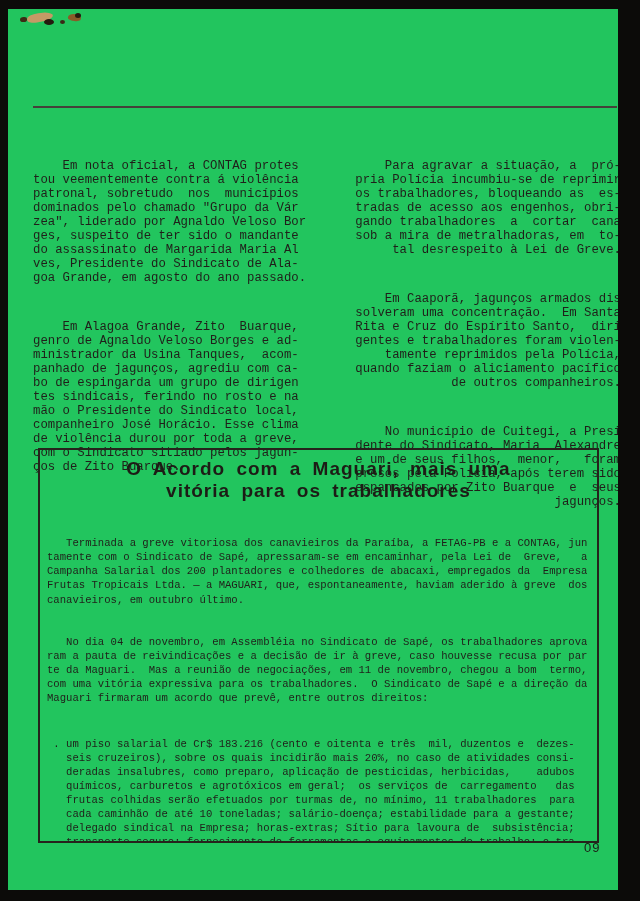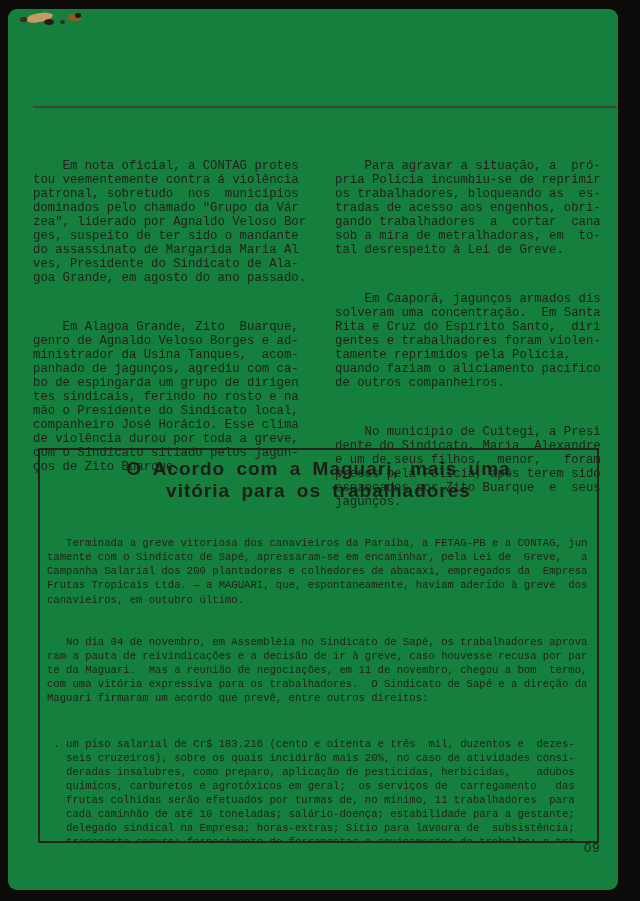--- a/index.html
+++ b/index.html
@@ -6,42 +6,41 @@
   body {
     width: 640px; height: 901px;
     background: #0c0b09;
     position: relative;
     font-family: "Liberation Mono", monospace;
     overflow: hidden;
   }
   .paper {
     position: absolute; left: 8px; top: 9px;
     width: 610px; height: 881px;
-    background: #15803d;
+    background: #22c55e;
     overflow: hidden;
-    border-radius: 9px;
   }
   .smudge { position: absolute; }
   .sm1 { left: 12px; top: 8px;  width: 7px;  height: 5px;  background: #3c2c14; border-radius: 60% 40% 50% 50%; }
   .sm2 { left: 19px; top: 4px;  width: 26px; height: 9px;  background: #c59a66; border-radius: 50% 50% 60% 40%; transform: rotate(-8deg); }
   .sm3 { left: 36px; top: 10px; width: 10px; height: 6px;  background: #241a0e; border-radius: 50%; }
   .sm4 { left: 52px; top: 11px; width: 5px;  height: 4px;  background: #3a2a16; border-radius: 50%; }
   .sm5 { left: 60px; top: 5px;  width: 13px; height: 7px;  background: #8a5c28; border-radius: 60% 50% 50% 40%; transform: rotate(10deg); }
   .sm6 { left: 67px; top: 4px;  width: 6px;  height: 5px;  background: #241a0e; border-radius: 50%; }
   .top-rule {
     position: absolute; left: 25px; top: 97px;
     width: 584px; height: 2px; background: #45413a;
   }
   .col {
     position: absolute; top: 122px;
     font-size: 12.3px; line-height: 14px;
     color: #201f1a; white-space: pre;
   }
   .col-left  { left: 25px;  width: 286px; }
-  .col-right { left: 327px; width: 286px; }
+  .col-right { left: 327px; width: 286px; text-align: right; }
   .col p { margin: 0 0 7px 0; }
   .agreement-box {
     position: absolute; left: 30px; top: 439px;
     width: 557px; height: 391px;
     border: 2px solid #26231c;
     overflow: hidden;
   }
   .box-title {
     margin: 8px 10px 0 10px;
     text-align: center;

